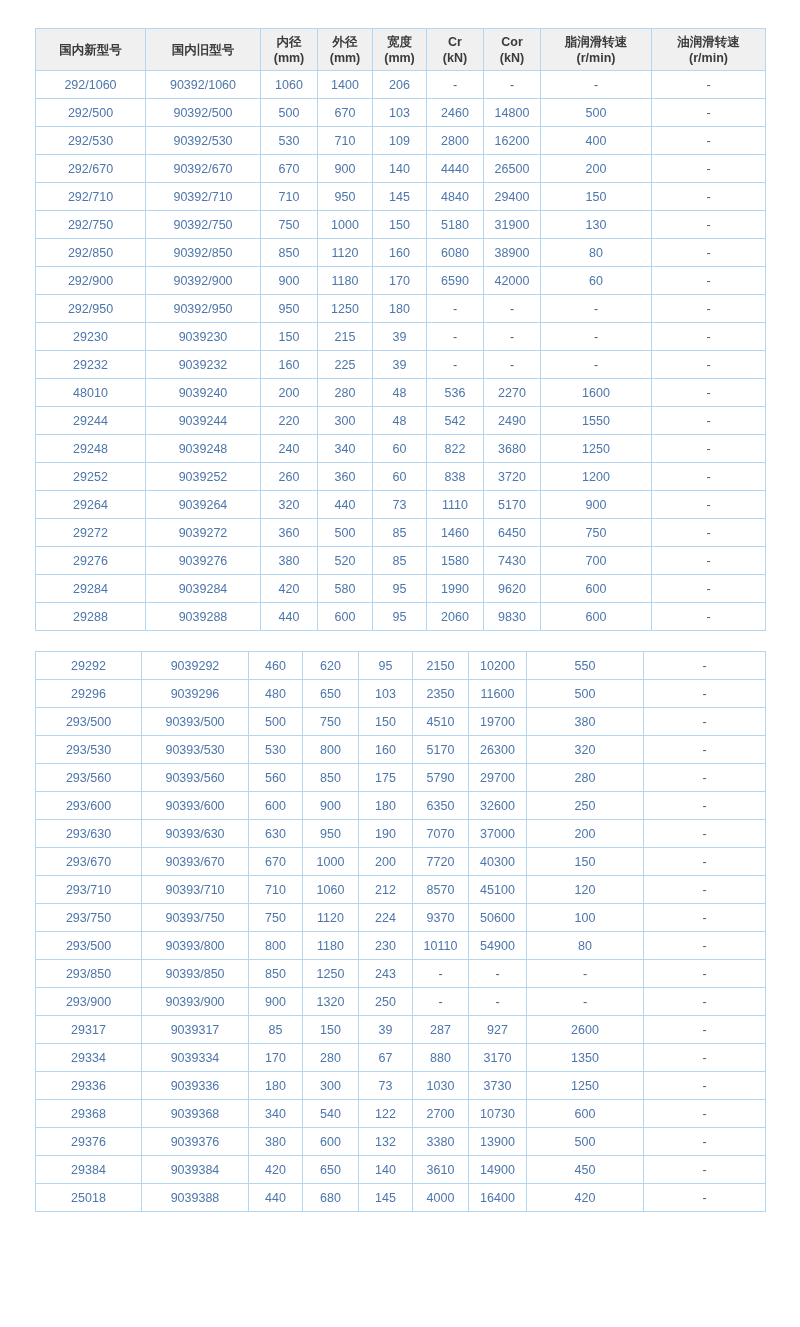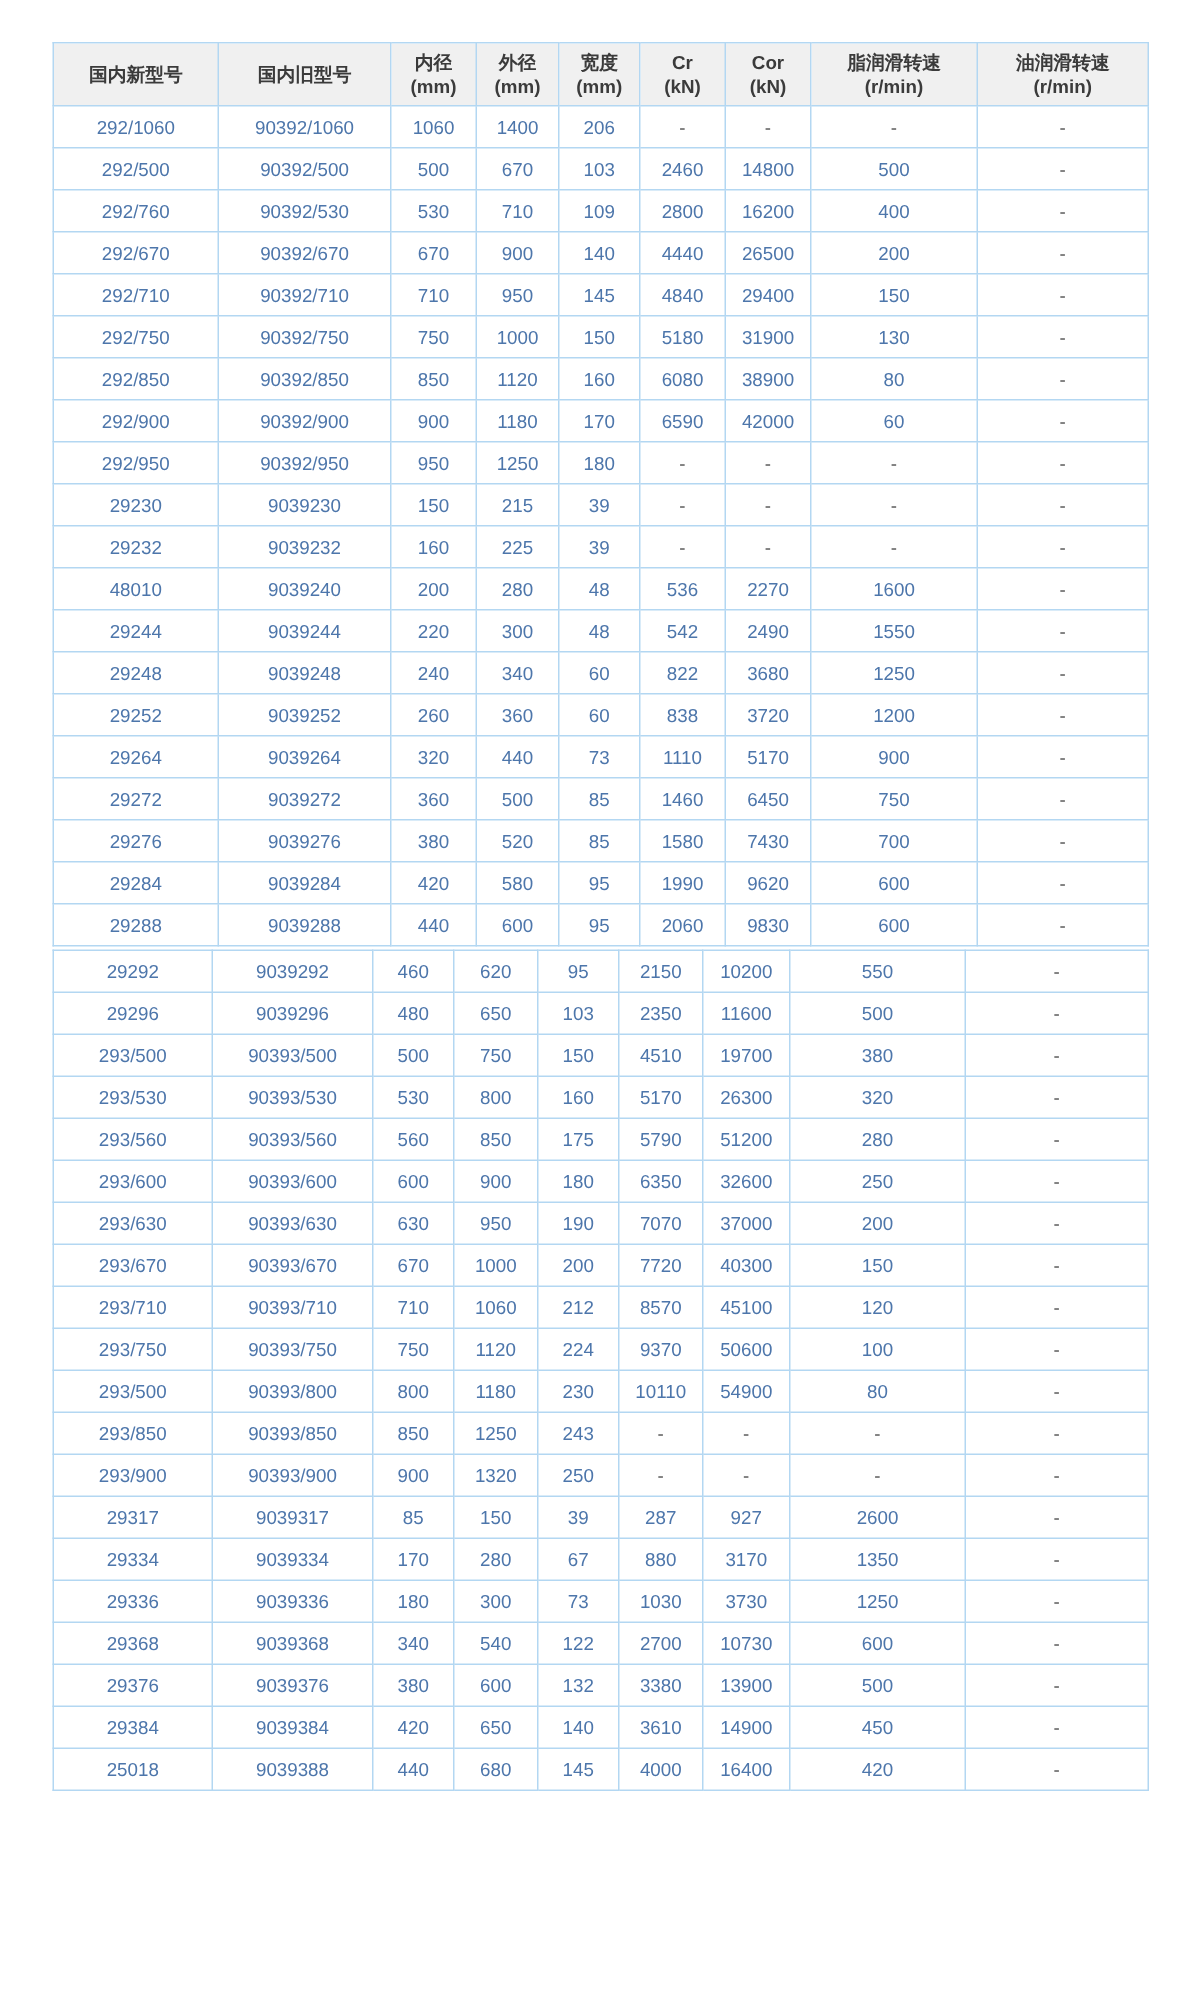--- a/index.html
+++ b/index.html
@@ -21,21 +21,21 @@
     top: 28px;
     width: 730px;
   }
   table.spec {
     border-collapse: collapse;
     table-layout: fixed;
     width: 730px;
     background: #ffffff;
   }
   table.spec.second {
-    margin-top: 2px;
+    margin-top: 20px;
     border-radius: 19px;
   }
   table.spec th, table.spec td {
     border: 1px solid #b3d7f2;
     text-align: center;
     vertical-align: middle;
     padding: 0 2px;
     overflow: hidden;
     white-space: nowrap;
   }
@@ -124,21 +124,21 @@
             <td>90392/500</td>
             <td>500</td>
             <td>670</td>
             <td>103</td>
             <td>2460</td>
             <td>14800</td>
             <td>500</td>
             <td class="dash">-</td>
           </tr>
           <tr>
-            <td>292/760</td>
+            <td>292/530</td>
             <td>90392/530</td>
             <td>530</td>
             <td>710</td>
             <td>109</td>
             <td>2800</td>
             <td>16200</td>
             <td>400</td>
             <td class="dash">-</td>
           </tr>
           <tr>
@@ -388,21 +388,21 @@
             <td>320</td>
             <td class="dash">-</td>
           </tr>
           <tr>
             <td>293/560</td>
             <td>90393/560</td>
             <td>560</td>
             <td>850</td>
             <td>175</td>
             <td>5790</td>
-            <td>51200</td>
+            <td>29700</td>
             <td>280</td>
             <td class="dash">-</td>
           </tr>
           <tr>
             <td>293/600</td>
             <td>90393/600</td>
             <td>600</td>
             <td>900</td>
             <td>180</td>
             <td>6350</td>

